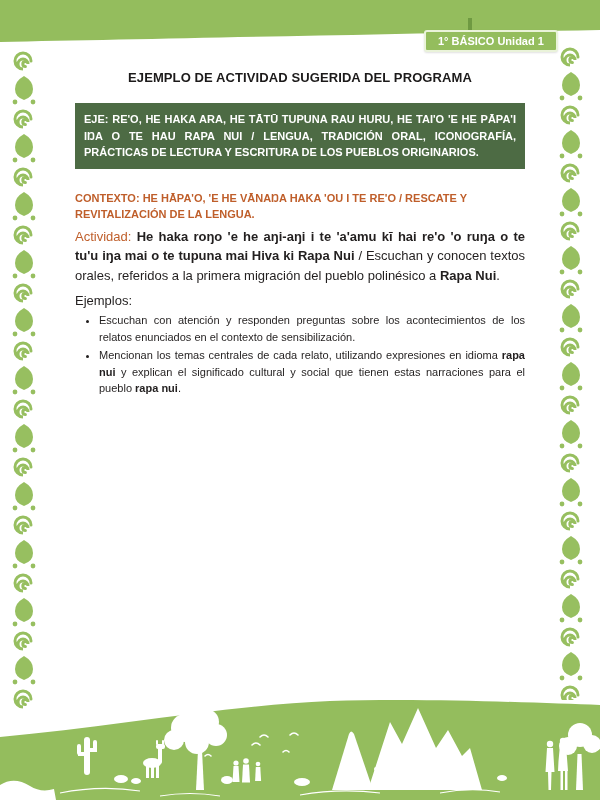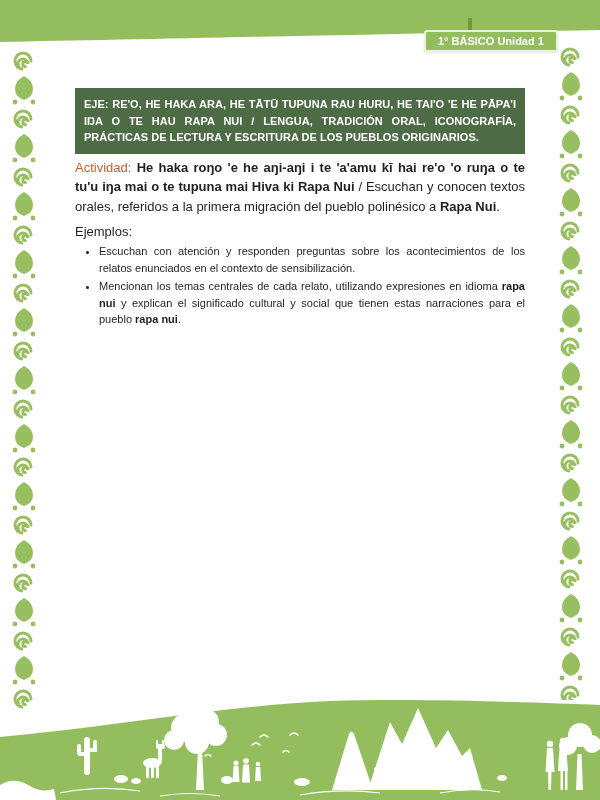--- a/index.html
+++ b/index.html
@@ -81,23 +81,25 @@
   </svg>
 </div>
 
 <div class="border-strip border-right">
   <svg width="30" height="656" viewBox="0 0 30 656">
     <rect x="0" y="0" width="30" height="656" fill="url(#koru)"></rect>
   </svg>
 </div>
 
 <div class="content">
+  <h1 class="title">EJEMPLO DE ACTIVIDAD SUGERIDA DEL PROGRAMA</h1>
 
   <div class="eje-box">EJE: RE'O, HE HAKA ARA, HE TĀTŪ TUPUNA RAU HURU, HE TAI'O 'E HE PĀPA'I IŊA O TE HAU RAPA NUI / LENGUA, TRADICIÓN ORAL, ICONOGRAFÍA, PRÁCTICAS DE LECTURA Y ESCRITURA DE LOS PUEBLOS ORIGINARIOS.</div>
 
+  <div class="contexto">CONTEXTO: HE HĀPA'O, 'E HE VĀNAŊA HAKA 'OU I TE RE'O / RESCATE Y REVITALIZACIÓN DE LA LENGUA.</div>
 
   <div class="actividad"><span class="label">Actividad:</span><span> </span><span class="rn">He haka roŋo 'e he aŋi-aŋi i te 'a'amu kī hai re'o 'o ruŋa o te tu'u iŋa mai o te tupuna mai Hiva ki Rapa Nui</span><span> / </span><span>Escuchan y conocen textos orales, referidos a la primera migración del pueblo polinésico a </span><span class="rn">Rapa Nui</span><span>.</span></div>
 
   <div class="ejemplos-label">Ejemplos:</div>
   <ul class="ejemplos">
     <li><span>Escuchan con atención y responden preguntas sobre los acontecimientos de los relatos enunciados en el contexto de sensibilización.</span></li>
     <li><span>Mencionan los temas centrales de cada relato, utilizando expresiones en idioma </span><span style="font-weight: bold;">rapa nui</span><span> y explican el significado cultural y social que tienen estas narraciones para el pueblo </span><span style="font-weight: bold;">rapa nui</span><span>.</span></li>
   </ul>
 </div>
 

